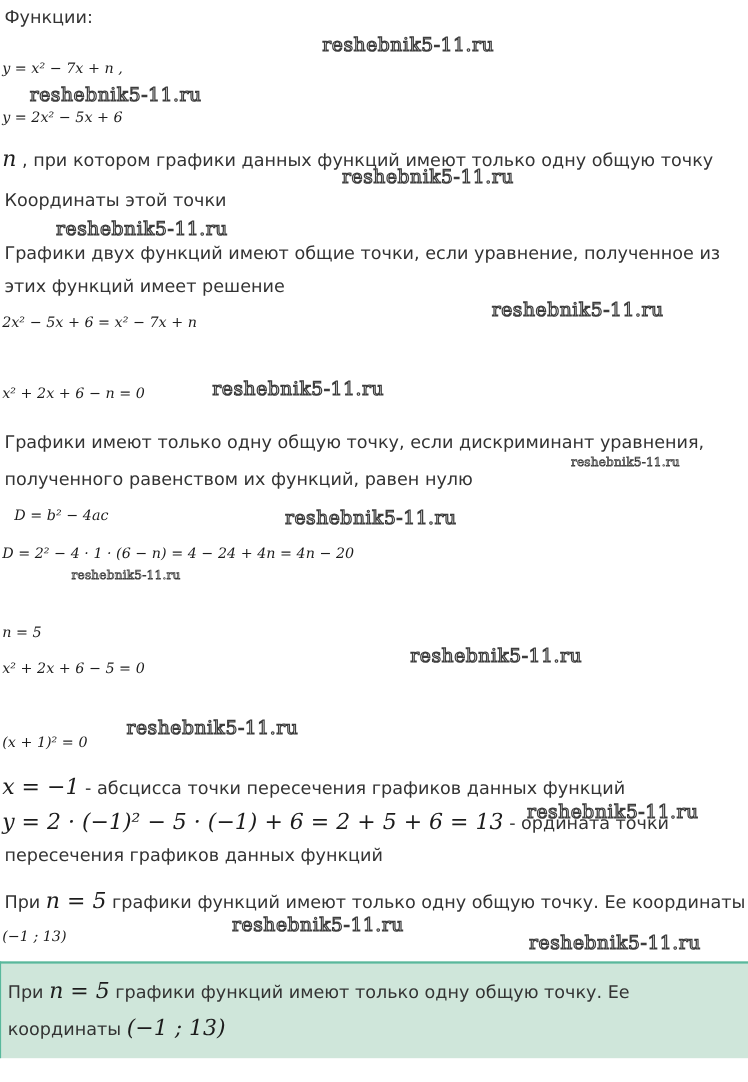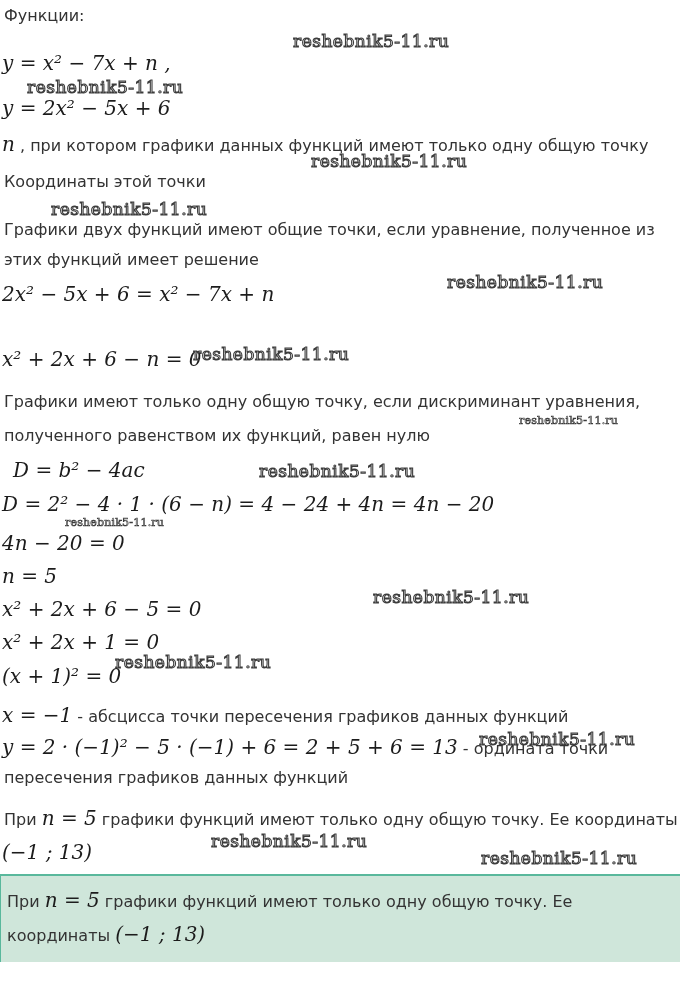--- a/index.html
+++ b/index.html
@@ -19,21 +19,21 @@
     position: absolute;
     font-size: 16px;
     line-height: 24px;
     color: #333333;
     white-space: nowrap;
     font-family: "DejaVu Sans", sans-serif;
   }
   
   .m {
     position: absolute;
-    font-size: 20px;
+    font-size: 13px;
     line-height: 26px;
     color: #1c1c1c;
     font-style: italic;
     font-family: "DejaVu Serif", serif;
     white-space: nowrap;
   }
   
   .mi {
     font-size: 20px;
     color: #1c1c1c;
@@ -116,27 +116,25 @@
   <div class="t" style="top:424px; left:4px;">полученного равенством их функций, равен нулю</div>
 
   <div class="m" style="top:457px; left:2px;margin-left:11px;">D = b² − 4ac</div>
 
   <span class="wm" style="top:461px; left:259px;">reshebnik5-11.ru</span>
 
   <div class="m" style="top:491px; left:2px;">D = 2² − 4 · 1 · (6 − n) = 4 − 24 + 4n = 4n − 20</div>
 
   <span class="wm wm-sm" style="top:516px; left:65px;">reshebnik5-11.ru</span>
 
-  <div class="m" style="top:530px; left:2px;">4n − 20 = 0</div>
   <div class="m" style="top:563px; left:2px;">n = 5</div>
 
   <span class="wm" style="top:587px; left:373px;">reshebnik5-11.ru</span>
 
   <div class="m" style="top:596px; left:2px;">x² + 2x + 6 − 5 = 0</div>
-  <div class="m" style="top:629px; left:2px;">x² + 2x + 1 = 0</div>
 
   <span class="wm" style="top:652px; left:115px;">reshebnik5-11.ru</span>
 
   <div class="m" style="top:663px; left:2px;">(x + 1)² = 0</div>
 
   <div class="t" style="top:703px; left:2px;">
     <span class="mi">x = −1</span>
     <span>- абсцисса точки пересечения графиков данных функций</span>
   </div>
 

